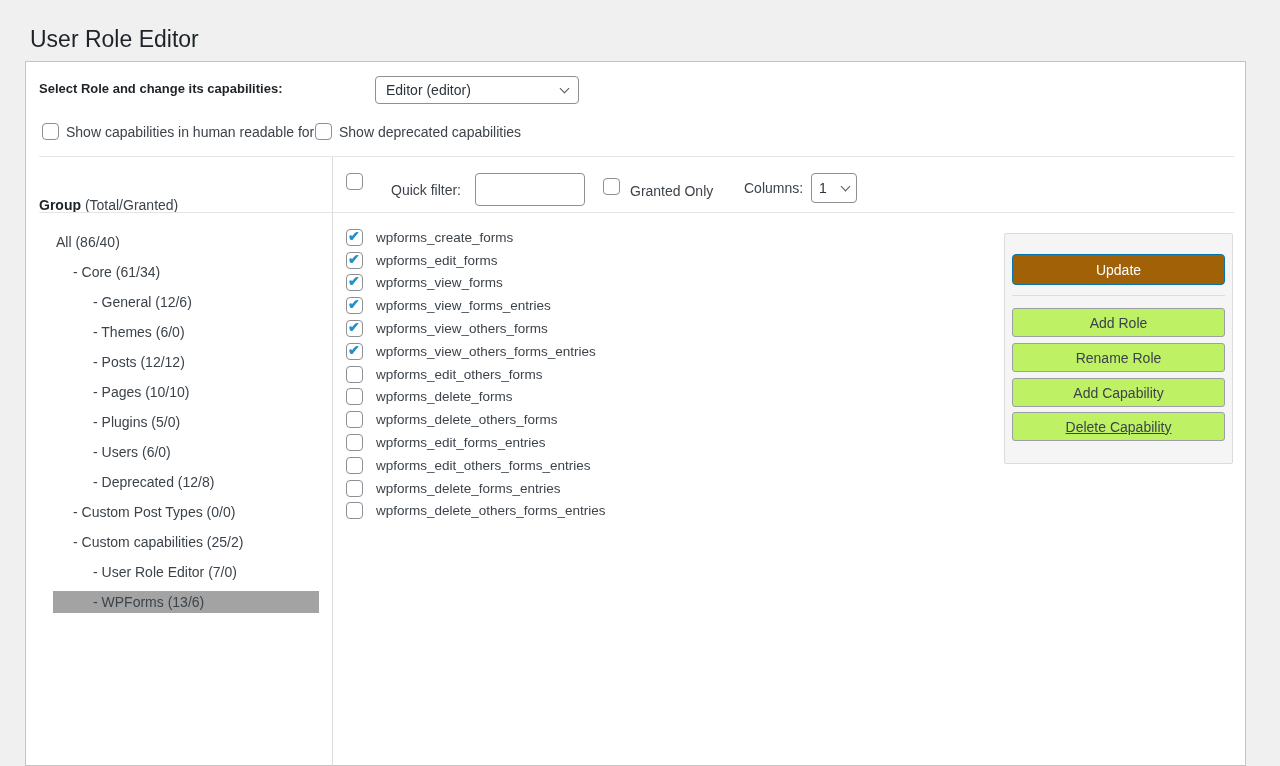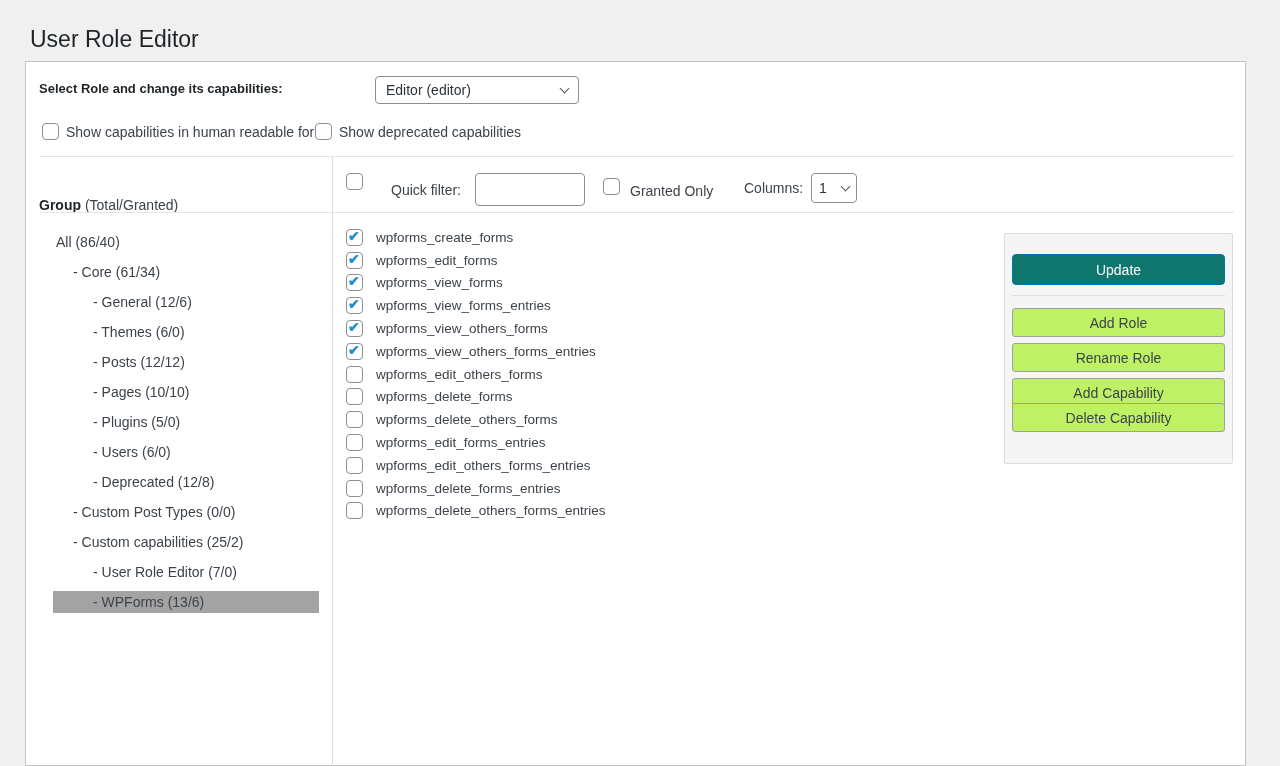--- a/index.html
+++ b/index.html
@@ -93,31 +93,31 @@
     background: #f5f5f5; border: 1px solid #dcdcde; border-radius: 2px;
   }
   .btn {
     position: absolute; left: 7px; width: 213px;
     display: flex; align-items: center; justify-content: center;
     font-size: 14px; font-family: "Liberation Sans", sans-serif;
     border-radius: 4px; cursor: pointer;
   }
   .btn-primary {
     top: 20px; height: 31px;
-    background: #0f766e; color: #fff; border: 1px solid #0274b1;
+    background: #a16207; color: #fff; border: 1px solid #0274b1;
   }
   .actions .inner-hr { position: absolute; left: 7px; top: 61px; width: 213px; height: 1px; background: #ddd; }
   .btn-secondary {
     height: 29px; background: #bef264; color: #3c434a;
     border: 1px solid #9d9fa4; border-radius: 3px;
   }
   .btn-sec-0 { top: 74px; }
   .btn-sec-1 { top: 109px; }
   .btn-sec-2 { top: 144px; }
-  .btn-sec-3 { top: 169px; }
+  .btn-sec-3 { top: 178px; text-decoration: underline; }
 </style>
 </head>
 <body>
 
 <h1 class="page-title">User Role Editor</h1>
 
 <div class="panel">
 
   <div class="role-label">Select Role and change its capabilities:</div>
   <div class="selectbox role-select">

